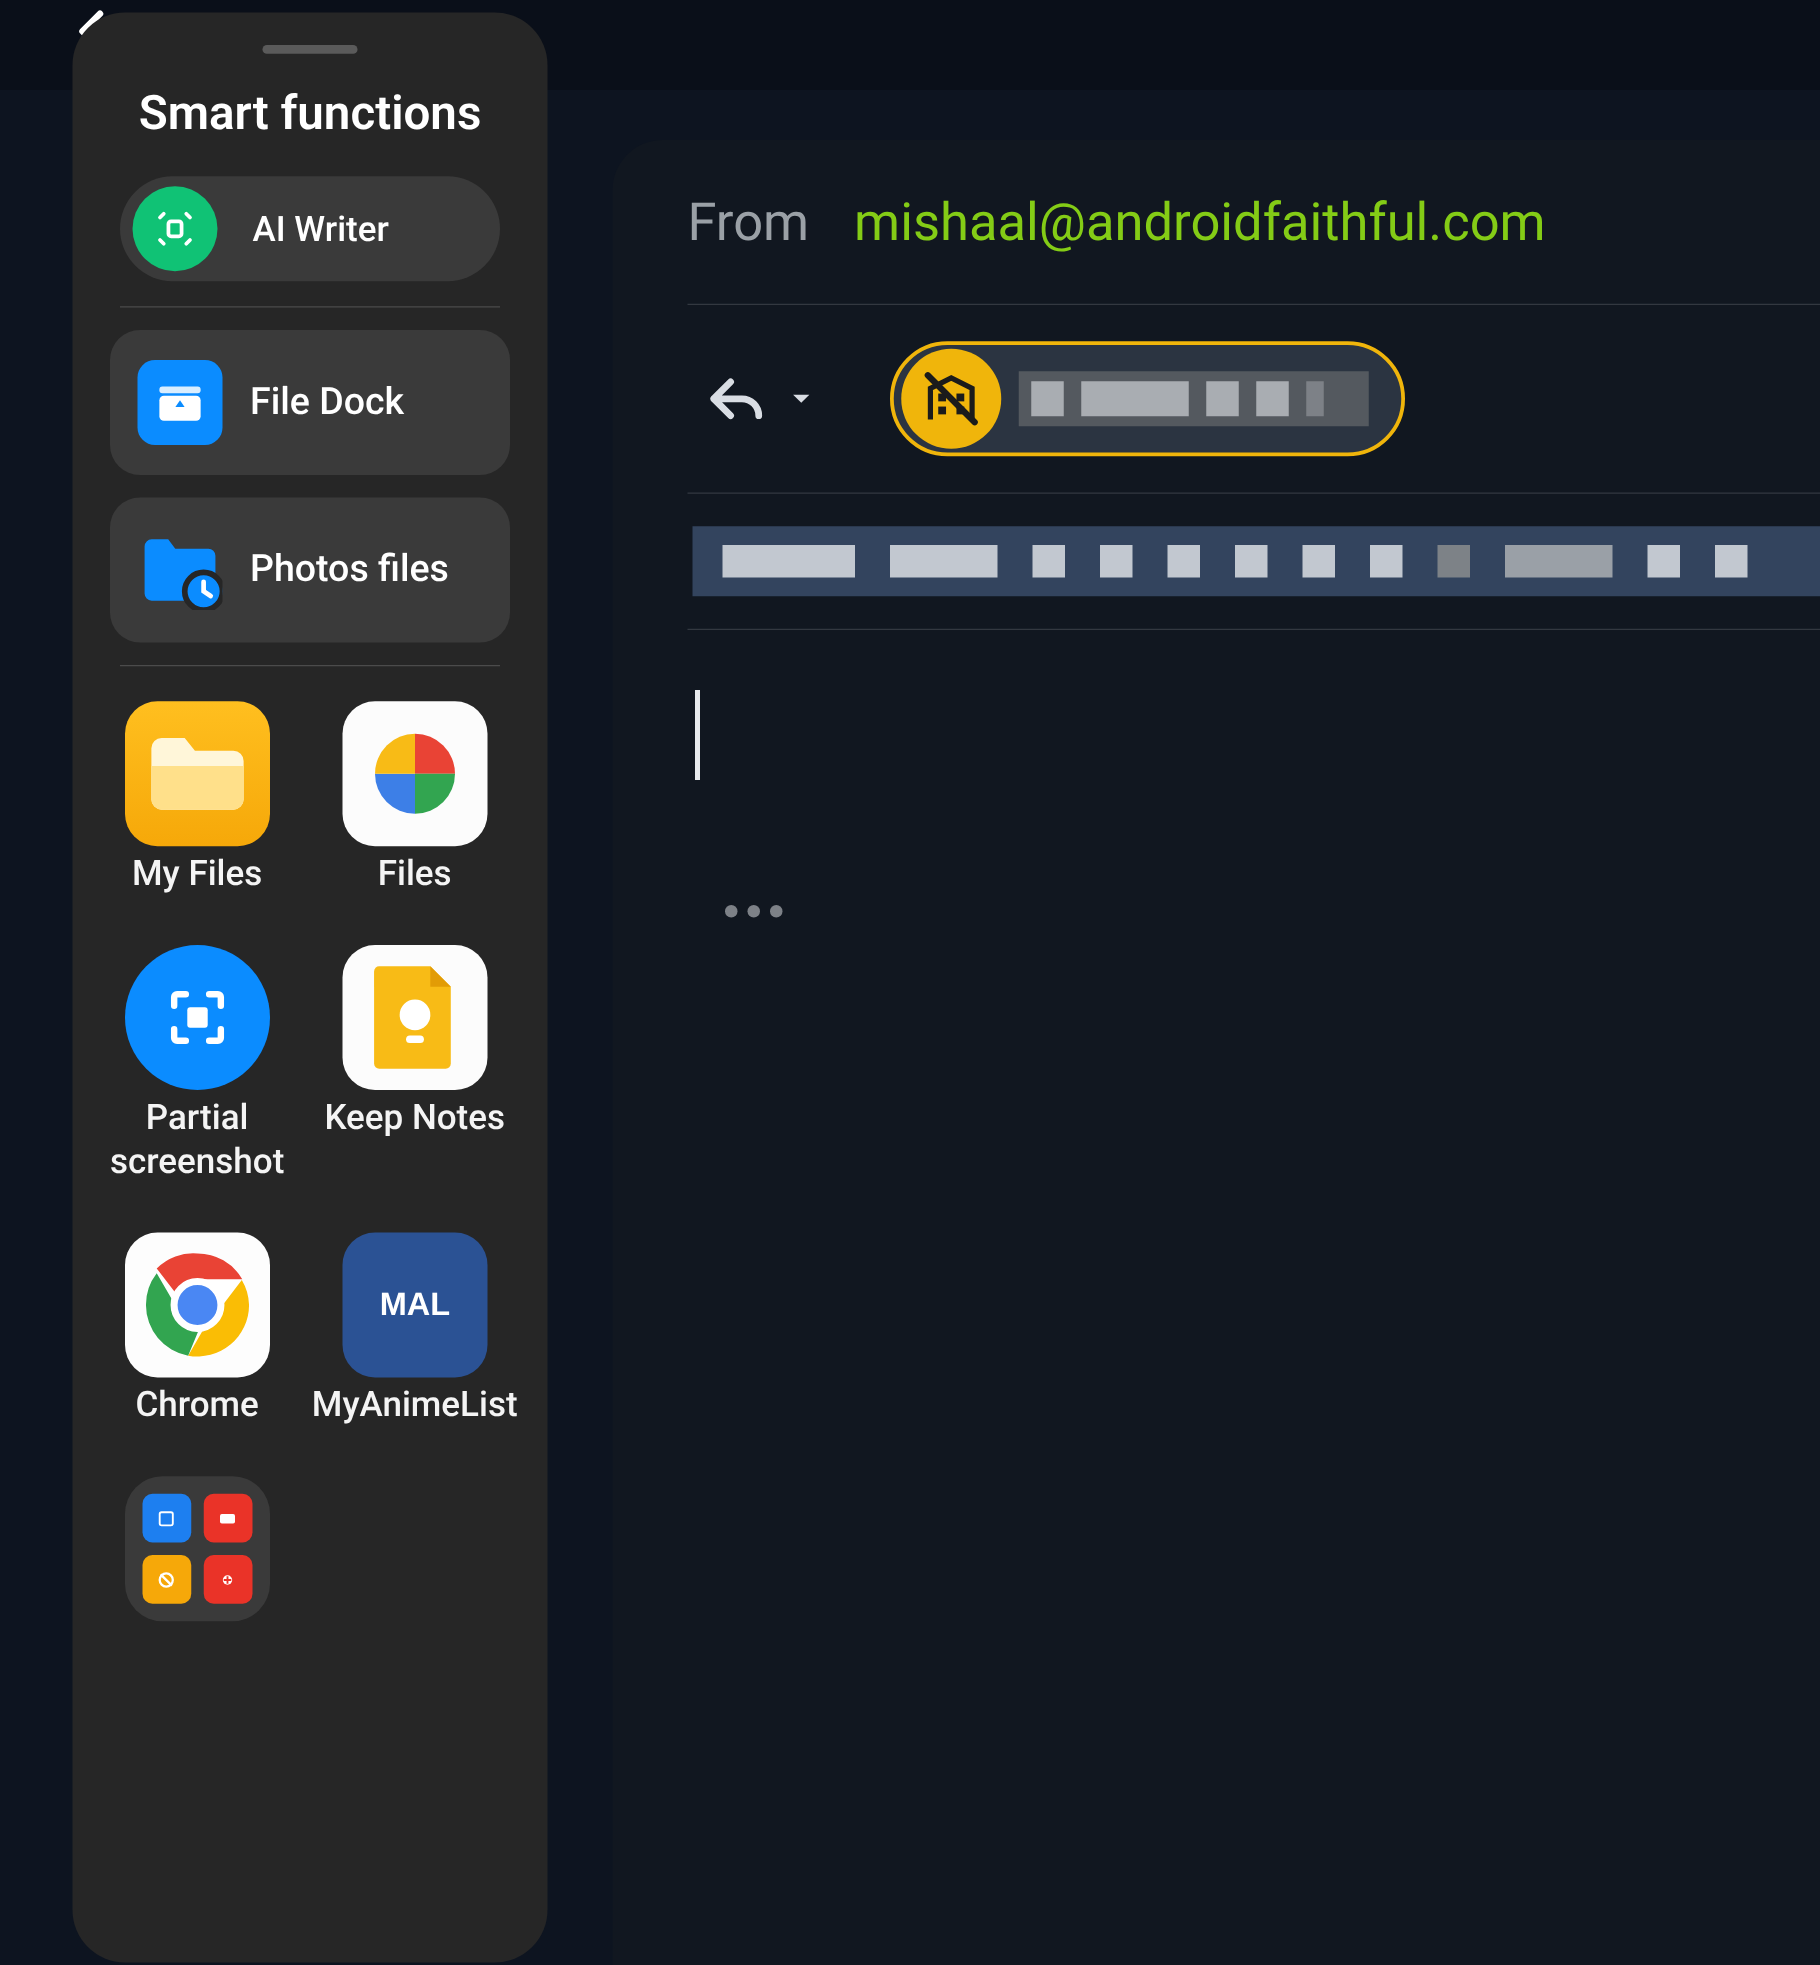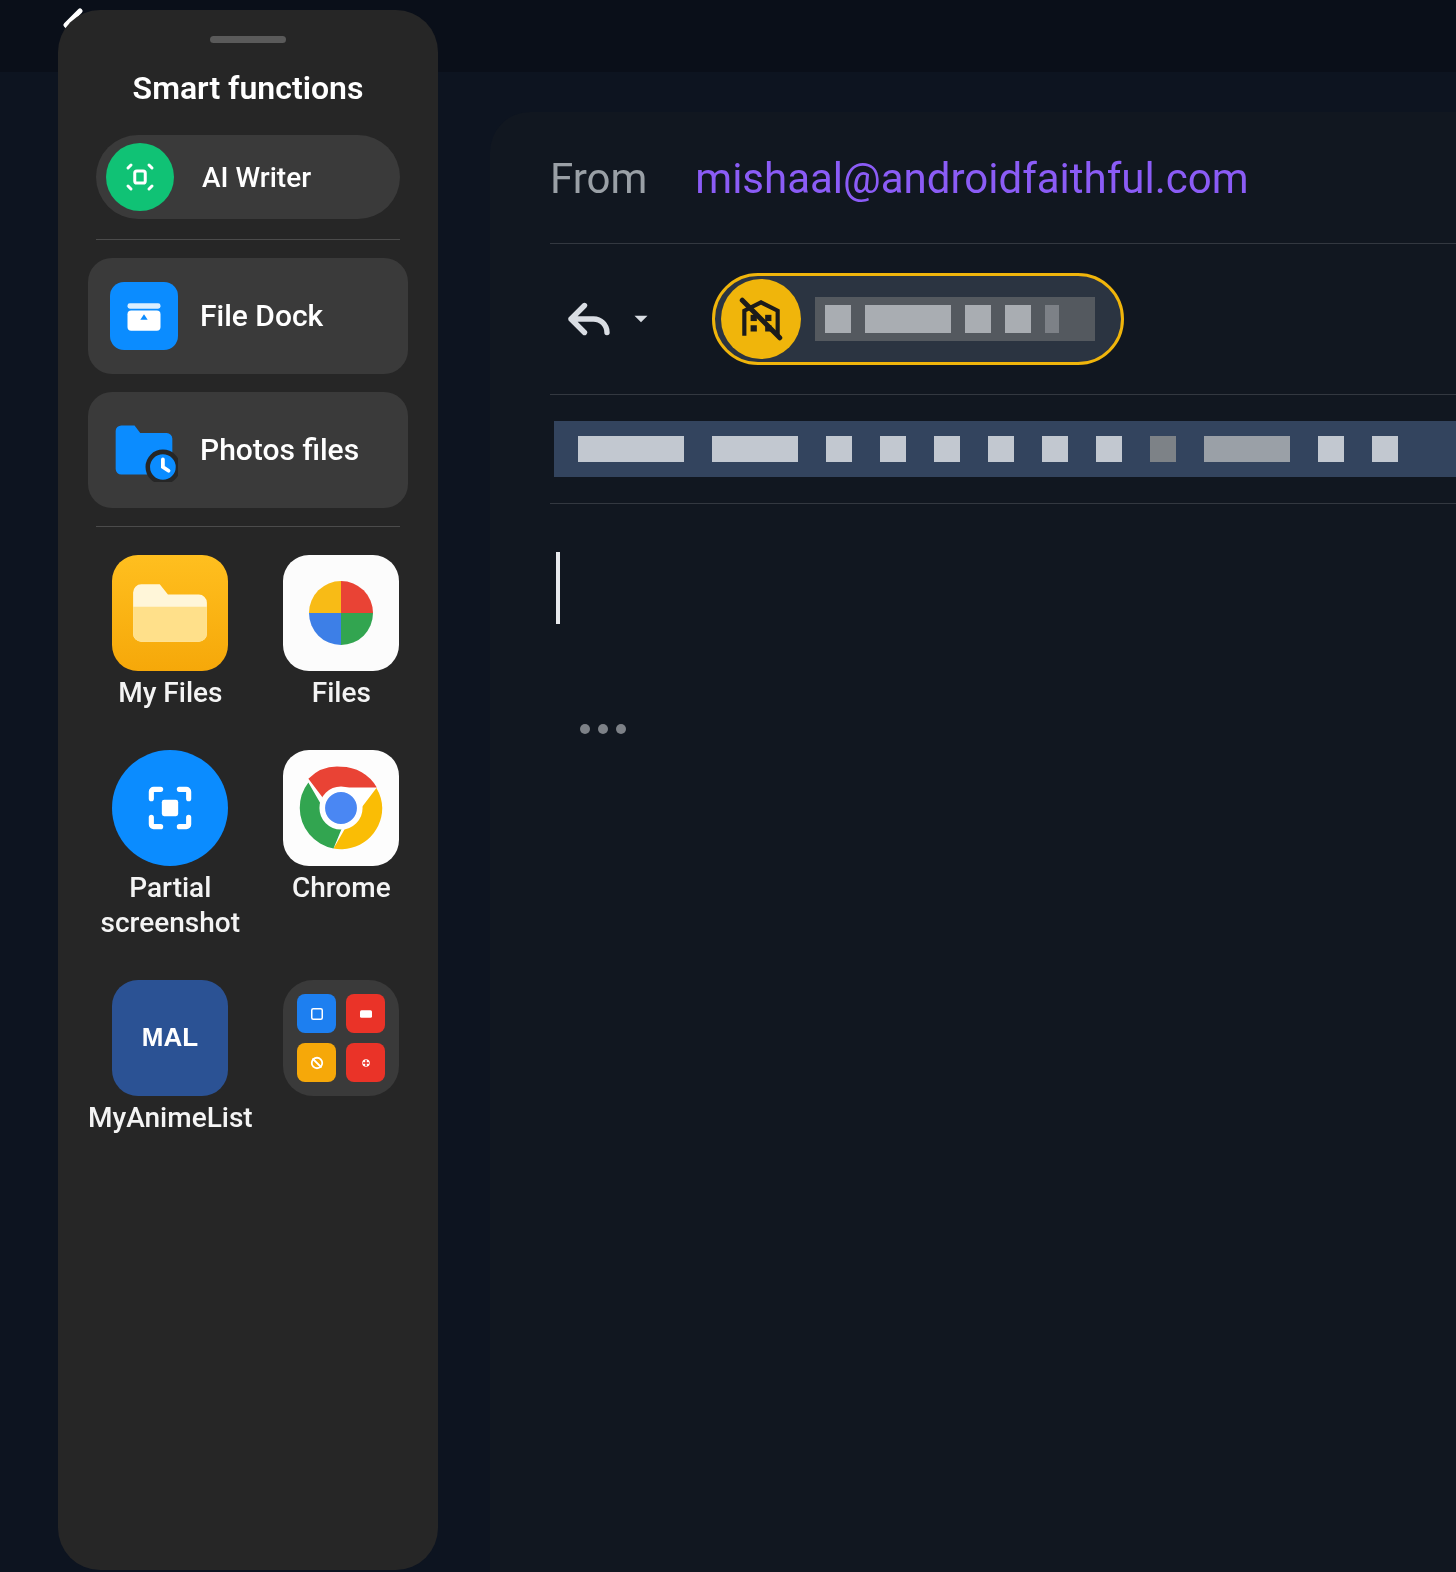--- a/index.html
+++ b/index.html
@@ -33,21 +33,21 @@
     border-radius: 42px;
     padding: 26px 18px 18px 18px;
   }
   .panel-handle {
     width: 76px; height: 7px;
     background: #5a5a5a;
     border-radius: 4px;
     margin: 0 auto 26px auto;
   }
   .panel-title {
-    font-size: 32px;
+    font-size: 38px;
     font-weight: 600;
     color: #fff;
     text-align: center;
     margin-bottom: 28px;
   }
   .pill {
     display: flex;
     align-items: center;
     gap: 28px;
     background: #3a3a3a;
@@ -148,21 +148,21 @@
     padding: 42px 0 0 60px;
   }
   .from-line {
     display: flex;
     align-items: baseline;
     gap: 36px;
     font-size: 42px;
     padding-bottom: 40px;
   }
   .from-label { color: #9aa0a6; }
-  .from-email { color: #8b5cf6; margin-left: 12px; }
+  .from-email { color: #84cc16; }
   .row-divider { border: none; border-top: 1px solid #333840; }
   .reply-row {
     display: flex;
     align-items: center;
     gap: 28px;
     height: 150px;
   }
   .reply-arrows {
     display: flex; align-items: center; gap: 12px;
     margin-left: 12px;
@@ -302,20 +302,31 @@
         <div class="partial-circle">
           <svg width="56" height="56" viewBox="0 0 24 24" fill="none">
             <path d="M4 8V5a1 1 0 0 1 1-1h3M16 4h3a1 1 0 0 1 1 1v3M20 16v3a1 1 0 0 1-1 1h-3M8 20H5a1 1 0 0 1-1-1v-3" stroke="#fff" stroke-width="2.2" stroke-linecap="round"></path>
             <rect x="8.5" y="8.5" width="7" height="7" rx="1" fill="#fff"></rect>
           </svg>
         </div>
       </div>
       <div class="app-label">Partial screenshot</div>
     </div>
 
+    <div class="app">
+      <div class="app-icon keep-bg">
+        <svg width="74" height="90" viewBox="0 0 36 44">
+          <path d="M4 2h20l8 8v30a2 2 0 0 1-2 2H4a2 2 0 0 1-2-2V4a2 2 0 0 1 2-2z" fill="#f8bb16"></path>
+          <path d="M24 2v8h8z" fill="#e29c06"></path>
+          <circle cx="18" cy="21" r="6" fill="#fff"></circle>
+          <rect x="14.5" y="29" width="7" height="3" rx="1.5" fill="#fff"></rect>
+        </svg>
+      </div>
+      <div class="app-label">Keep Notes</div>
+    </div>
 
     <div class="app">
       <div class="app-icon chrome-bg">
         <svg width="90" height="90" viewBox="0 0 48 48">
           <circle cx="24" cy="24" r="22" fill="#fff"></circle>
           <path d="M24 2a22 22 0 0 1 19.1 11H24a11 11 0 0 0-9.6 5.6L6.6 8.4A21.9 21.9 0 0 1 24 2z" fill="#e94335"></path>
           <path d="M46 24a22 22 0 0 1-26 21.6l8.7-15A11 11 0 0 0 35 24l.1-.4 7.8-10.3A21.9 21.9 0 0 1 46 24z" fill="#fabd05"></path>
           <path d="M2 24a22 22 0 0 1 4.6-13.6l8.7 15A11 11 0 0 0 24 35l.4-.01L20 45.6A22 22 0 0 1 2 24z" fill="#32a550"></path>
           <circle cx="24" cy="24" r="10" fill="#4a87f3"></circle>
           <circle cx="24" cy="24" r="10" fill="none" stroke="#fff" stroke-width="3"></circle>

